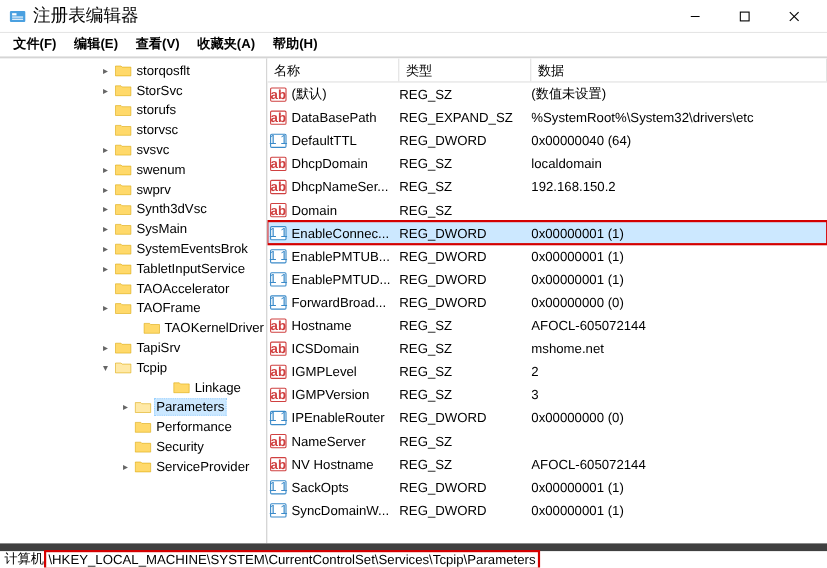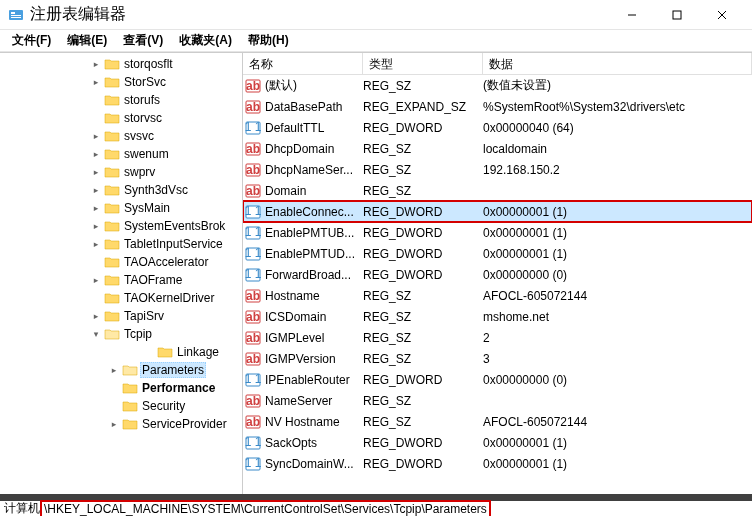--- a/index.html
+++ b/index.html
@@ -189,21 +189,21 @@
       </div>
       <div class="tree-item" style="padding-left: 90px;">
         <span class="expander">▸</span>
         <span class="folder">
           <svg viewBox="0 0 16 14">
             <path d="M1 3 L6 3 L7 4 L15 4 L15 12 L1 12 Z" fill="#ffd96a" stroke="#d9a400" stroke-width="0.5"></path>
           </svg>
         </span>
         <span class="label">TAOFrame</span>
       </div>
-      <div class="tree-item" style="padding-left: 90px;">
+      <div class="tree-item" style="padding-left: 90px; margin-left: 26px;">
         <span class="expander"></span>
         <span class="folder">
           <svg viewBox="0 0 16 14">
             <path d="M1 3 L6 3 L7 4 L15 4 L15 12 L1 12 Z" fill="#ffd96a" stroke="#d9a400" stroke-width="0.5"></path>
           </svg>
         </span>
         <span class="label">TAOKernelDriver</span>
       </div>
       <div class="tree-item" style="padding-left: 90px;">
         <span class="expander">▸</span>
@@ -234,21 +234,21 @@
       </div>
       <div class="tree-item selected" style="padding-left: 108px;">
         <span class="expander">▸</span>
         <span class="folder">
           <svg viewBox="0 0 16 14">
             <path d="M1 3 L6 3 L7 4 L15 4 L15 12 L1 12 Z" fill="#ffe9a6" stroke="#d9a400" stroke-width="0.5"></path>
           </svg>
         </span>
         <span class="label">Parameters</span>
       </div>
-      <div class="tree-item" style="padding-left: 108px; font-weight: bold;">
+      <div class="tree-item" style="padding-left: 108px;">
         <span class="expander"></span>
         <span class="folder">
           <svg viewBox="0 0 16 14">
             <path d="M1 3 L6 3 L7 4 L15 4 L15 12 L1 12 Z" fill="#ffd96a" stroke="#d9a400" stroke-width="0.5"></path>
           </svg>
         </span>
         <span class="label">Performance</span>
       </div>
       <div class="tree-item" style="padding-left: 108px;">
         <span class="expander"></span>

